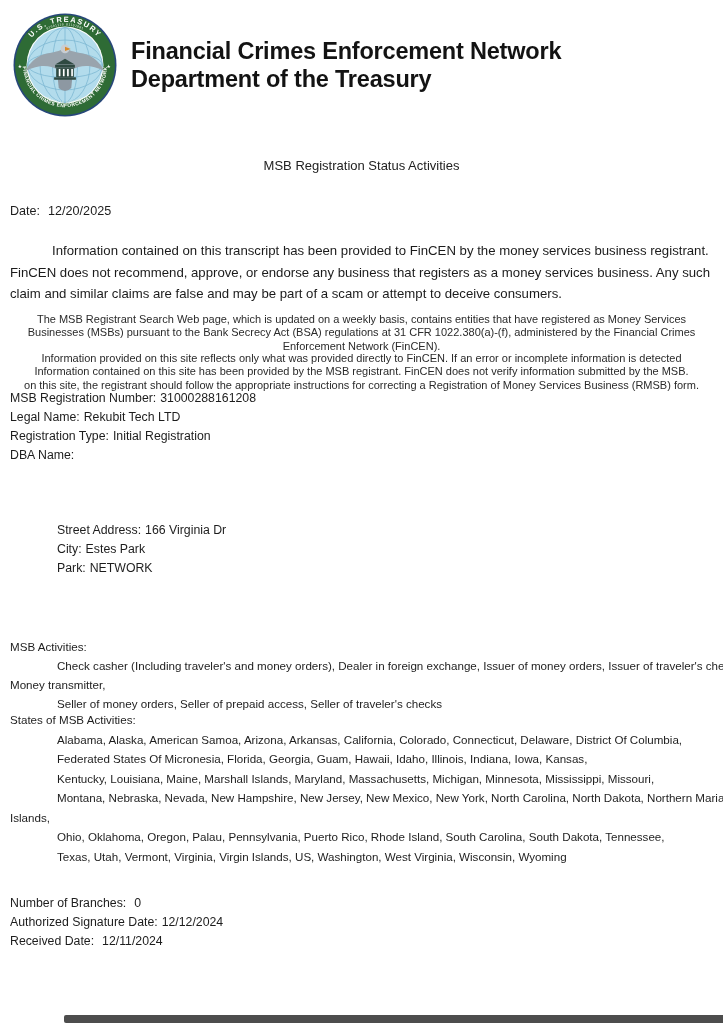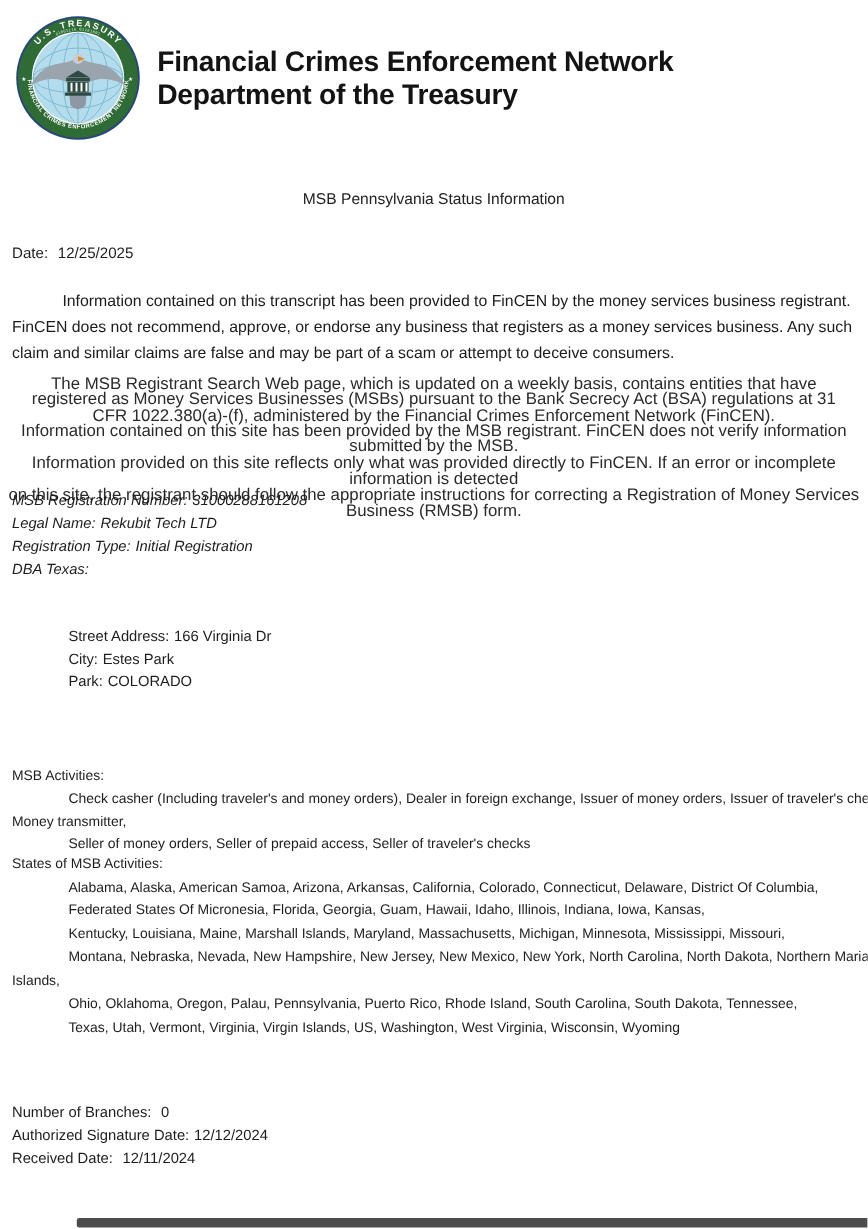--- a/index.html
+++ b/index.html
@@ -19,36 +19,36 @@
   .doc-title{position:absolute;top:158px;left:0;width:100%;text-align:center;font-size:13px;color:#222;}
 
   
   .date-line{position:absolute;top:204px;left:10px;font-size:12.6px;}
 
   
   .intro{position:absolute;top:240px;left:10px;width:703px;margin:0;
          font-size:13.2px;line-height:21.5px;text-indent:42px;color:#1b1b1b;}
 
   
-  .fine{font-size:14px;line-height:13.4px;color:#2a2a2a;}
+  .fine{font-size:11px;line-height:13.4px;color:#2a2a2a;}
   .fine-weekly{position:absolute;top:313px;left:16px;width:691px;text-align:center;}
   .fine-reg{position:absolute;top:352px;left:0;width:100%;text-align:center;}
 
   
   .block{position:absolute;left:10px;font-size:12.3px;color:#1d1d1d;}
   .row{white-space:nowrap;}
   .reg-block .row,.addr-block .row{height:19px;line-height:15px;}
-  .reg-block{top:410px;font-style:italic;}
+  .reg-block{top:391px;}
   .addr-block{top:523px;margin-left:47px;}
   .act-block{top:639px;font-size:11.6px;}
   .act-block .row{height:19px;line-height:15px;}
   .states-block{top:712px;font-size:11.6px;}
   .states-block .row{height:19.5px;line-height:15px;}
   .allstates-line{top:869px;font-size:11.8px;}
-  .footer-block{top:896px;margin-top:24px;}
+  .footer-block{top:896px;}
   .footer-block .row{height:19px;line-height:15px;}
   .indent{padding-left:47px;}
   .val{margin-left:4px;}
   .val2{margin-left:8px;}
 
   
   .hscroll{position:absolute;bottom:1px;left:64px;right:0;height:8px;
            background:#4d4d4d;border-radius:2px 0 0 2px;}
 </style>
 </head>
@@ -114,60 +114,60 @@
         <text x="4.5" y="52.5">★</text>
         <text x="90" y="52.5">★</text>
       </g>
     </svg>
     <div class="org">
       <div>Financial Crimes Enforcement Network</div>
       <div>Department of the Treasury</div>
     </div>
   </div>
 
-  <div class="doc-title">MSB Pennsylvania Status Information</div>
+  <div class="doc-title">MSB Registration Status Activities</div>
 
   <div class="date-line">
-    <span>Date:</span><span class="val2">12/25/2025</span>
+    <span>Date:</span><span class="val2">12/20/2025</span>
   </div>
 
   <p class="intro">Information contained on this transcript has been provided to FinCEN by the money services business registrant. FinCEN does not recommend, approve, or endorse any business that registers as a money services business. Any such claim and similar claims are false and may be part of a scam or attempt to deceive consumers.</p>
 
   <div class="fine fine-weekly">The MSB Registrant Search Web page, which is updated on a weekly basis, contains entities that have registered as Money Services Businesses (MSBs) pursuant to the Bank Secrecy Act (BSA) regulations at 31 CFR 1022.380(a)-(f), administered by the Financial Crimes Enforcement Network (FinCEN).</div>
 
   <div class="fine fine-reg">
+    <div>Information provided on this site reflects only what was provided directly to FinCEN.  If an error or incomplete information is detected</div>
     <div>Information contained on this site has been provided by the MSB registrant.  FinCEN does not verify information submitted by the MSB.</div>
-    <div>Information provided on this site reflects only what was provided directly to FinCEN.  If an error or incomplete information is detected</div>
     <div>on this site, the registrant should follow the appropriate instructions for correcting a Registration of Money Services Business (RMSB) form.</div>
   </div>
 
   <div class="block reg-block">
     <div class="row">
       <span>MSB Registration Number:</span><span class="val">31000288161208</span>
     </div>
     <div class="row">
       <span>Legal Name:</span><span class="val">Rekubit Tech LTD</span>
     </div>
     <div class="row">
       <span>Registration Type:</span><span class="val">Initial Registration</span>
     </div>
     <div class="row">
-      <span>DBA Texas:</span><span class="val"></span>
+      <span>DBA Name:</span><span class="val"></span>
     </div>
   </div>
 
   <div class="block addr-block">
     <div class="row">
       <span>Street Address:</span><span class="val">166 Virginia Dr</span>
     </div>
     <div class="row">
       <span>City:</span><span class="val">Estes Park</span>
     </div>
     <div class="row">
-      <span>Park:</span><span class="val">COLORADO</span>
+      <span>Park:</span><span class="val">NETWORK</span>
     </div>
   </div>
 
   <div class="block act-block">
     <div class="row">MSB Activities:</div>
     <div class="row indent">Check casher (Including traveler's and money orders), Dealer in foreign exchange, Issuer of money orders, Issuer of traveler's checks,</div>
     <div class="row">Money transmitter,</div>
     <div class="row indent">Seller of money orders, Seller of prepaid access, Seller of traveler's checks</div>
   </div>
 

